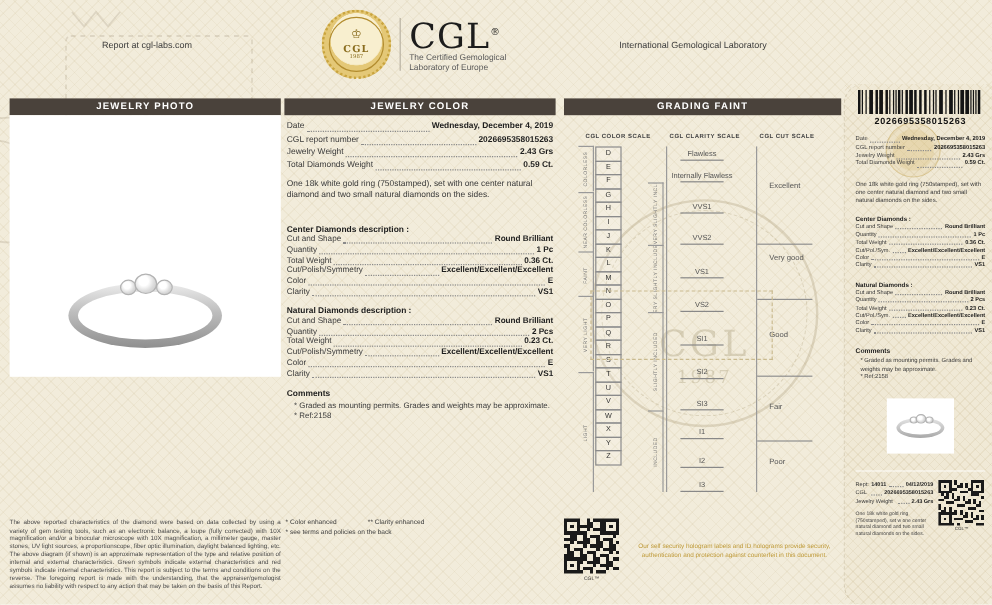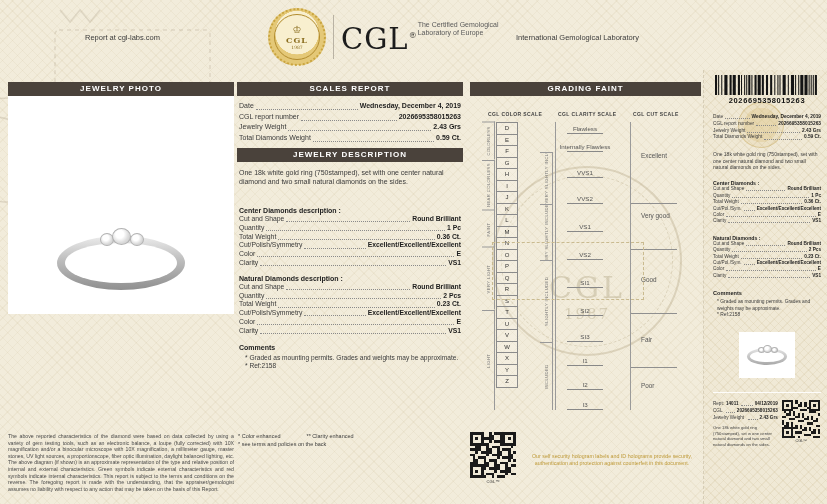--- a/index.html
+++ b/index.html
@@ -21,28 +21,28 @@
   .seal{position:relative;width:54px;height:54px;border-radius:50%;
     border:2px dotted #c9a43e;
     background:radial-gradient(circle at 50% 42%, #f8efcf 0 52%, #e4c877 53% 78%, #caa348 79% 100%);}
   .seal::before{content:'';position:absolute;inset:4px;border:1px solid #b28c2e;border-radius:50%;}
   .seal-inner{position:absolute;inset:0;display:flex;flex-direction:column;align-items:center;justify-content:center;
     color:#8a6d1f;font-family:"DejaVu Serif",serif;}
   .seal-crown{font-size:10px;line-height:10px;}
   .seal-cgl{font-size:8px;font-weight:bold;letter-spacing:1px;}
   .seal-year{font-size:4.5px;}
   .logo-divider{width:1px;height:44px;background:#b9b2a4;}
-  .logo-text-block{display:flex;}
+  .logo-text-block{display:flex;flex-direction:column;}
   .logo-acronym{font-family:"DejaVu Serif",serif;font-size:29px;line-height:30px;color:#1c1c1c;letter-spacing:1px;}
   .logo-acronym sup{font-size:8px;}
   .logo-tagline{font-size:7px;color:#5a5a5a;line-height:8.5px;}
   
   .corner-watermark{position:absolute;left:0;top:0;opacity:.8;}
   
-  .panel{position:absolute;}
+  .panel{position:absolute;border-radius:17px;}
   .panel-header{height:14px;background:#4a423b;color:#fff;font-size:8px;font-weight:bold;
     text-align:center;line-height:14px;letter-spacing:1px;}
   .dotrow{display:flex;align-items:flex-end;}
   .dots{flex:1;border-bottom:1px dotted #8a8a8a;margin:0 2px 1.5px 2px;min-width:5px;}
   .val{font-weight:bold;color:#1d1d1d;white-space:nowrap;}
   
   .photo-panel{left:8px;top:82px;width:226px;}
   .photo-box{background:#ffffff;height:218px;display:flex;align-items:flex-end;justify-content:center;}
   .ring{position:relative;width:128px;height:62px;margin-bottom:24px;}
   .ring .band{position:absolute;left:0;right:0;top:8px;bottom:0;border-radius:50%;
@@ -220,21 +220,21 @@
         <div class="band"></div>
         <div class="hole"></div>
         <span class="stone l"></span>
         <span class="stone c"></span>
         <span class="stone r"></span>
       </div>
     </div>
   </div>
 
   <div class="panel report-panel">
-    <div class="panel-header">SCALES REPORT</div>
+    <div class="panel-header">JEWELRY COLOR</div>
     <div class="report-rows">
 
         <div class="dotrow">
           <span class="lbl">Date</span>
           <span class="dots"></span>
           <span class="val">Wednesday, December 4, 2019</span>
         </div>
 
         <div class="dotrow">
           <span class="lbl">CGL report number</span>
@@ -247,21 +247,20 @@
           <span class="dots"></span>
           <span class="val">2.43 Grs</span>
         </div>
 
         <div class="dotrow">
           <span class="lbl">Total Diamonds Weight</span>
           <span class="dots"></span>
           <span class="val">0.59 Ct.</span>
         </div>
       </div>
-    <div class="panel-header desc-header">JEWELRY DESCRIPTION</div>
     <div class="desc-text">One 18k white gold ring (750stamped), set with one center natural diamond and two small natural diamonds on the sides.</div>
 
     <div class="center-block">
       <div class="section-title">Center Diamonds description :</div>
       <div class="section-rows">
 
           <div class="dotrow">
             <span>Cut and Shape</span>
             <span class="dots"></span>
             <span class="val">Round Brilliant</span>

